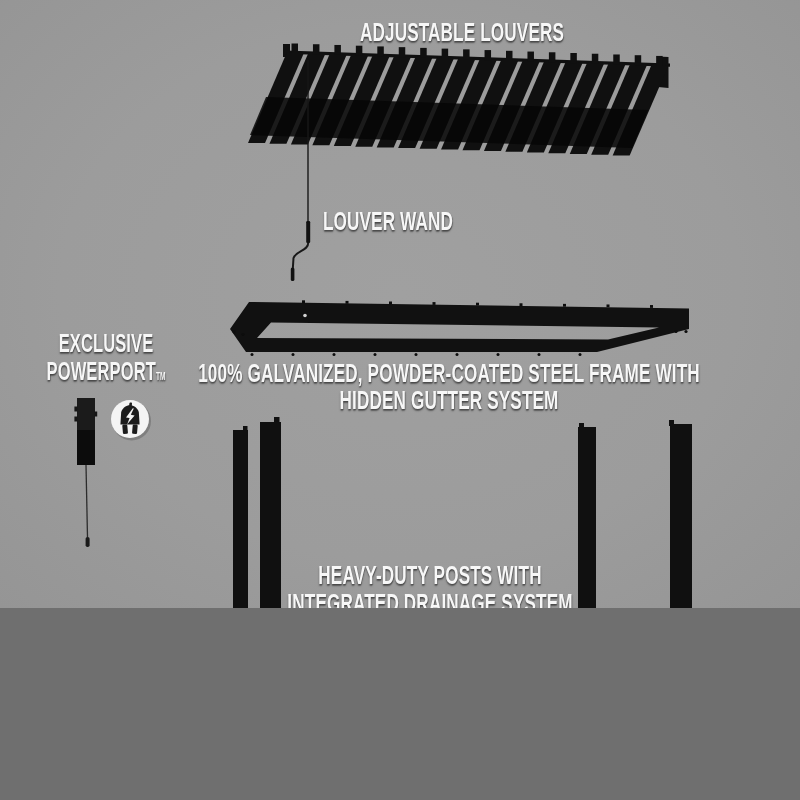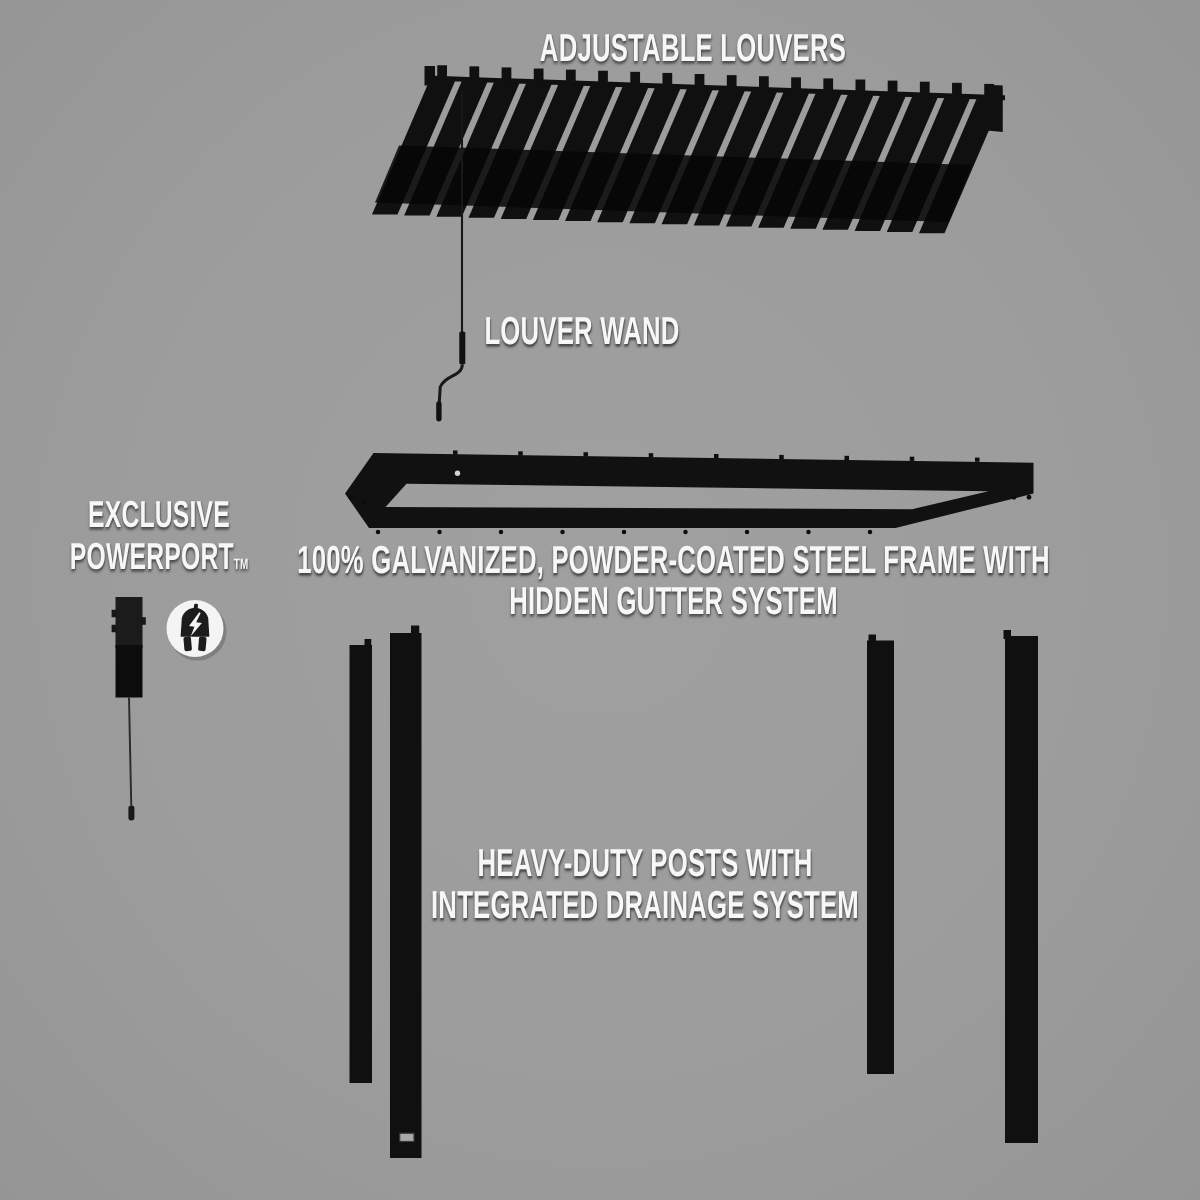--- a/index.html
+++ b/index.html
@@ -1,17 +1,17 @@
 <!DOCTYPE html>
 <html><head>
 <meta charset="utf-8">
 <style>
   html,body{margin:0;padding:0;background:#6f6f6f;}
   .stage{
-    position:relative;width:800px;height:800px;overflow:hidden;
+    position:relative;width:800px;height:608px;overflow:hidden;
     background:radial-gradient(ellipse at 50% 48%, #a0a0a0 0%, #9c9c9c 60%, #959595 100%);
     font-family:"Liberation Sans", sans-serif;
   }
   .stage svg{position:absolute;left:0;top:0;}
   .label{
     position:absolute;
     color:#f7f7f7;
     font-weight:700;
     white-space:nowrap;
     text-align:center;

